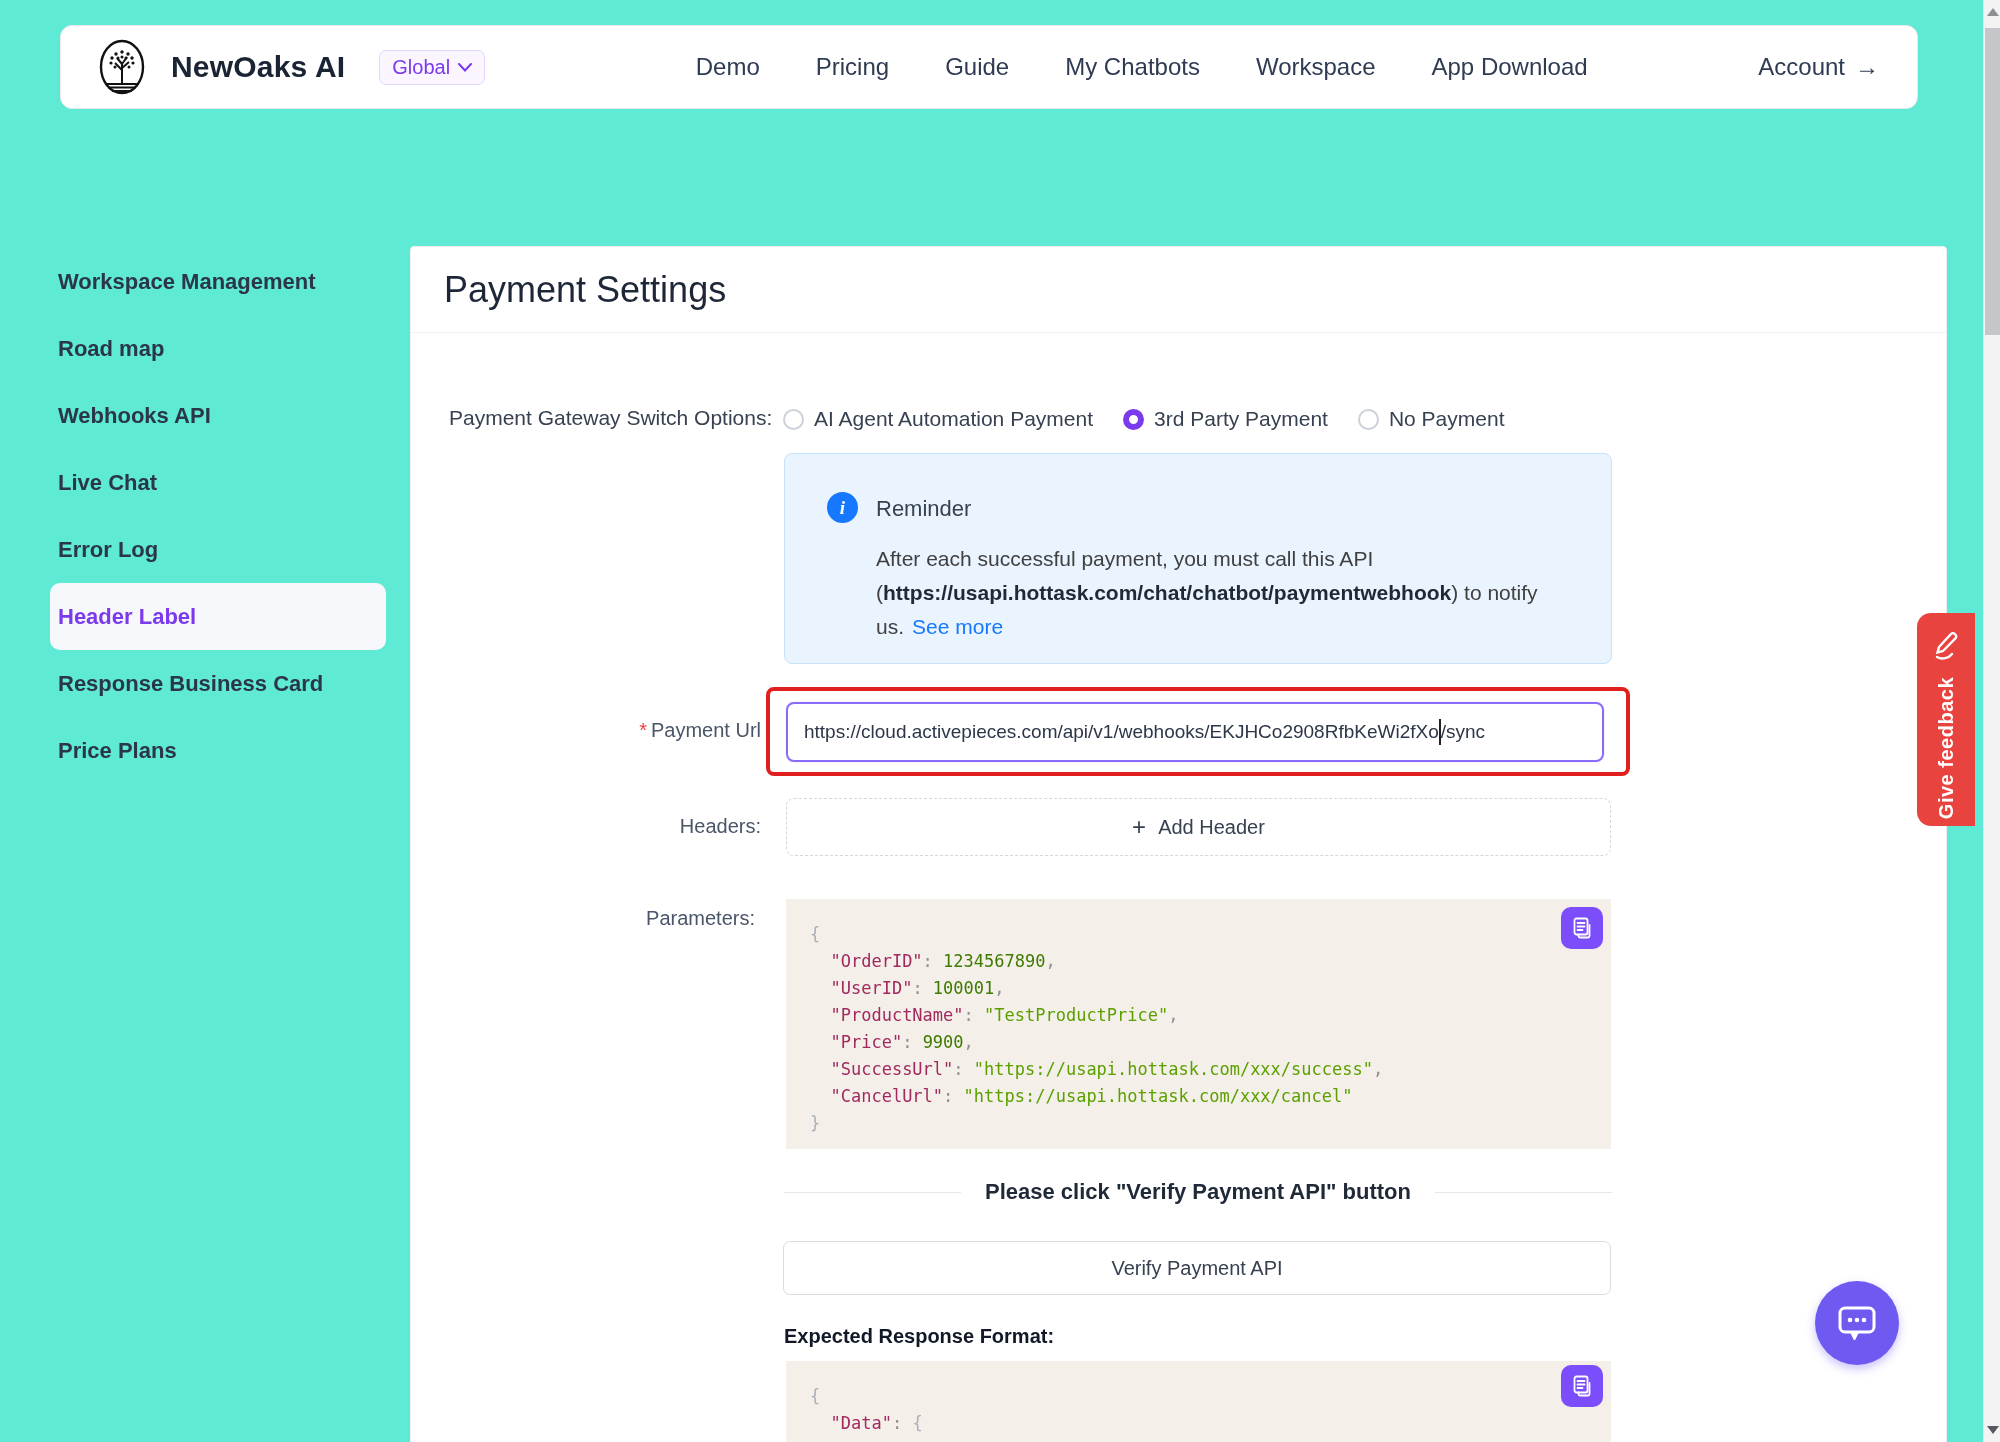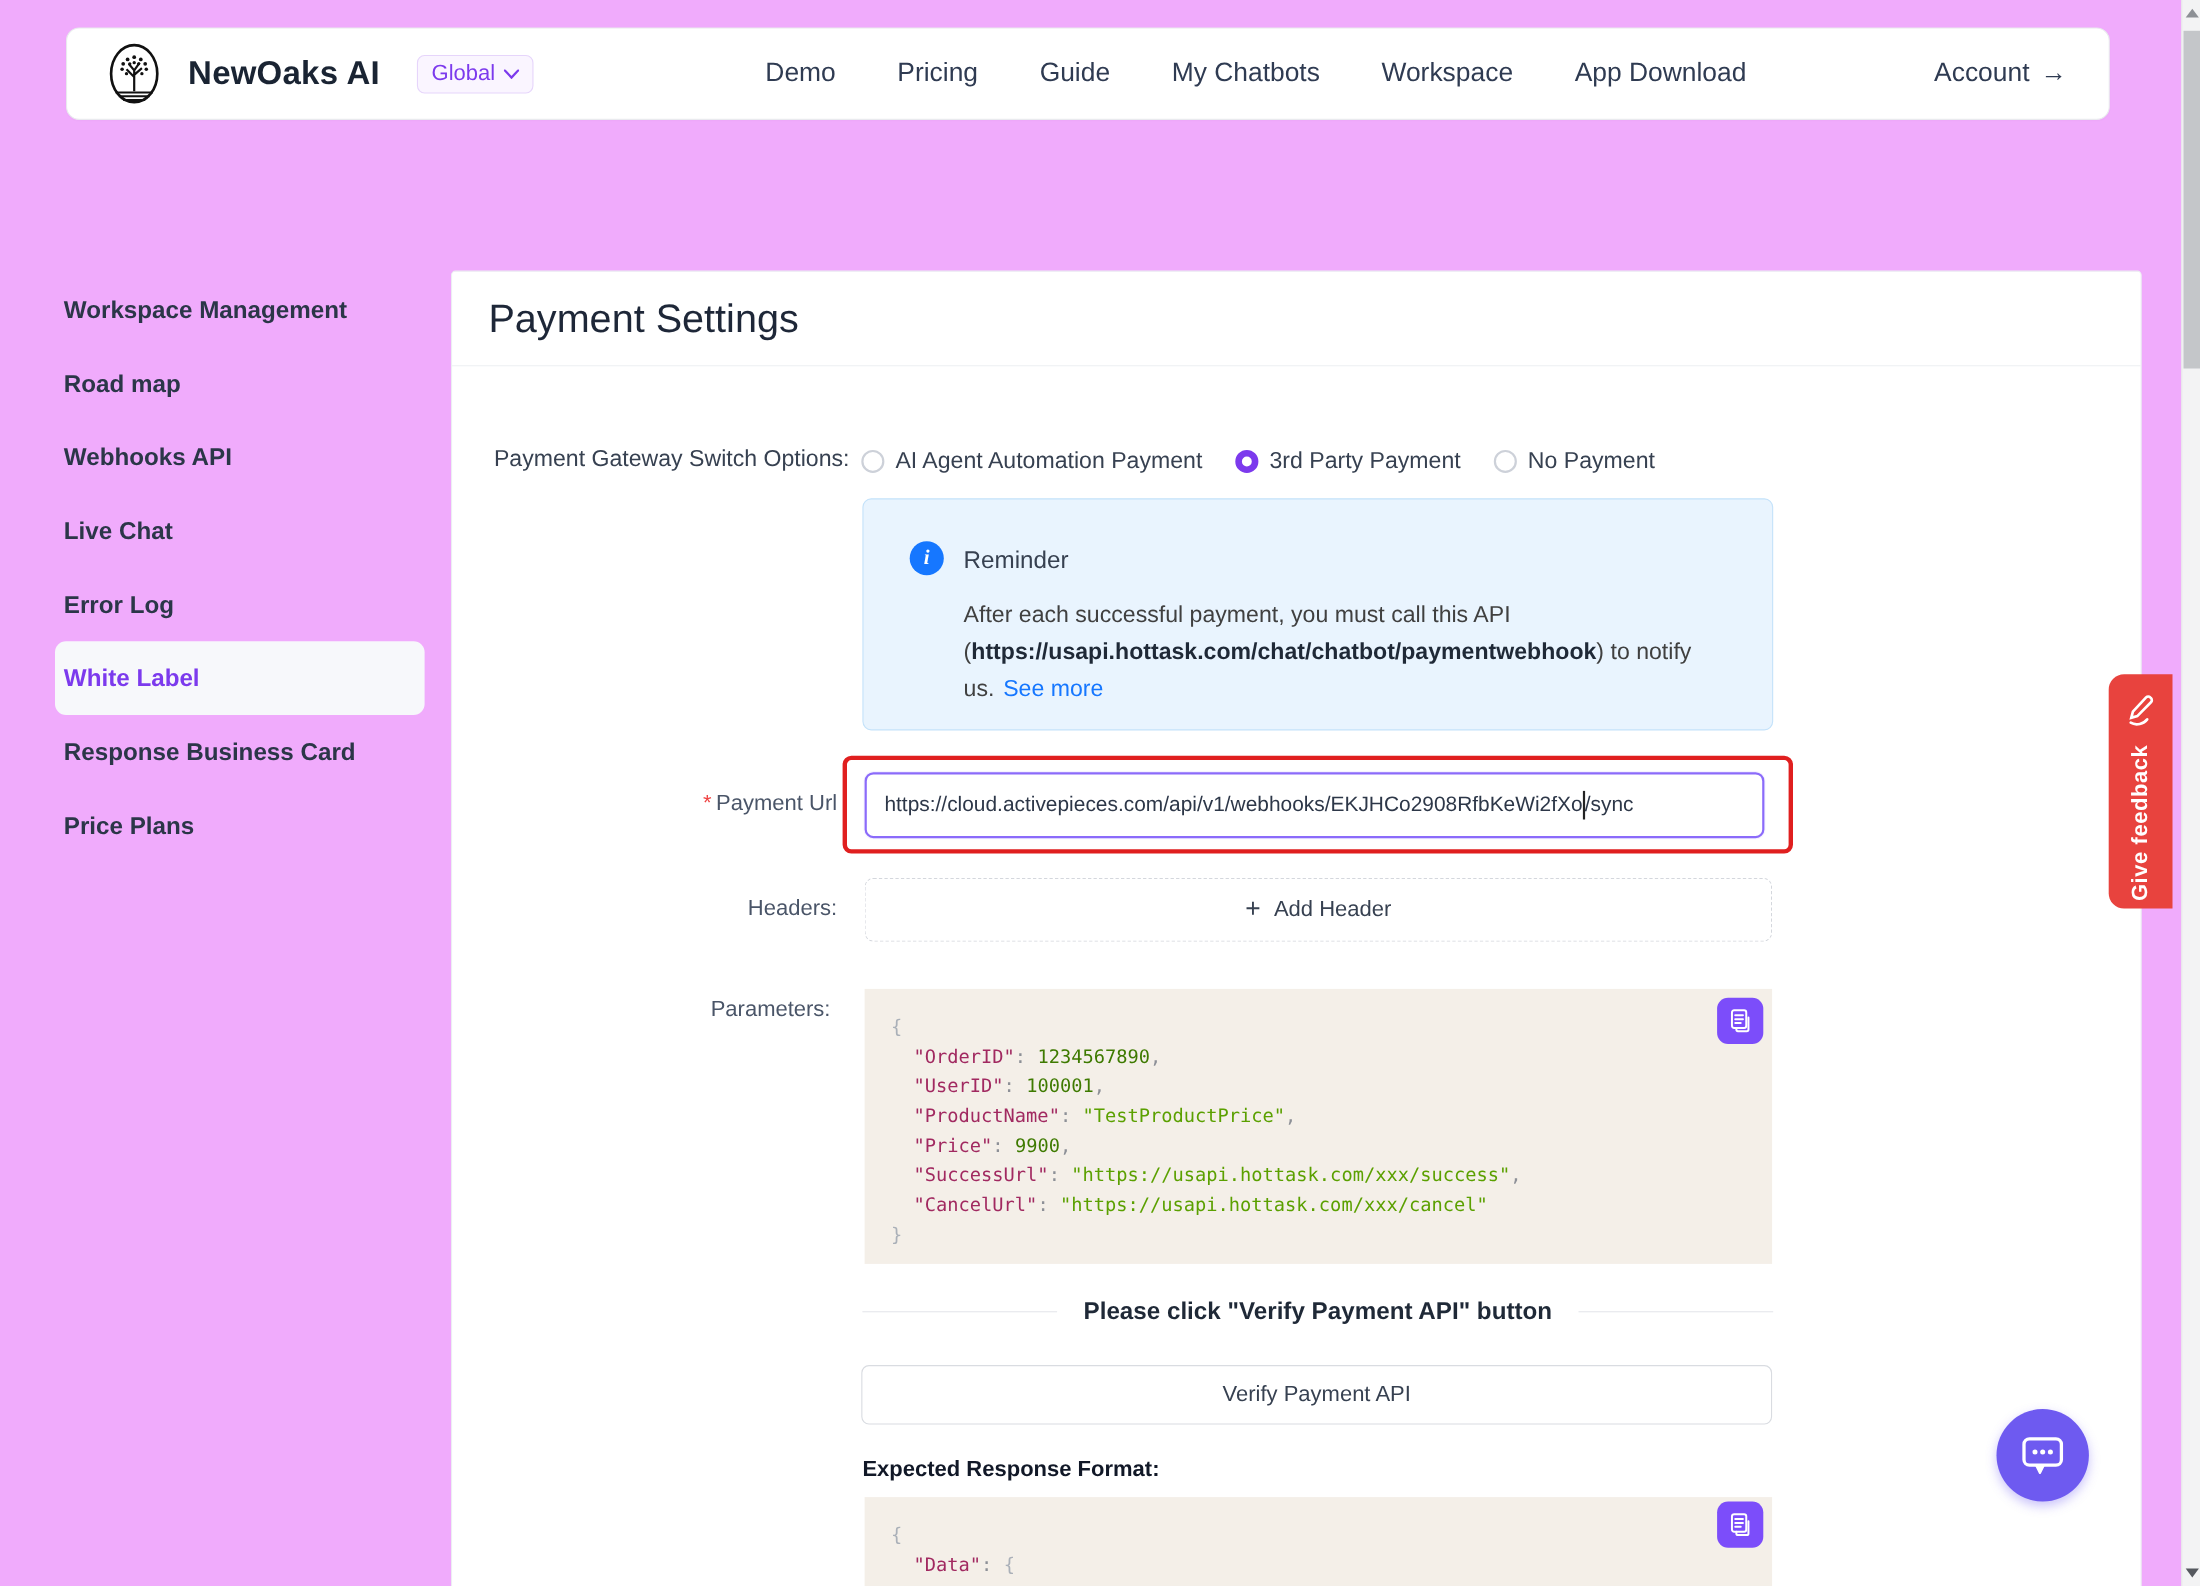--- a/index.html
+++ b/index.html
@@ -1,18 +1,18 @@
 <!DOCTYPE html>
 <html style="--accent: #7c3aed; --info-blue: #1677ff; --feedback-red: #e8433e; --chat-purple: #6e5af0; --copy-purple: #7c4dfa; --annotation-red: #e01f1f; --code-bg: #f4efe8; --code-key: #a12960; --code-num: #3e7a00; --code-str: #5ba000;"><head>
 <meta charset="utf-8">
 <style>
   * { margin:0; padding:0; box-sizing:border-box; }
   html,body { width:2000px; height:1442px; overflow:hidden; background:#fff;
     font-family:"Liberation Sans","DejaVu Sans",sans-serif; color:#2b3648; }
-  #viewport { position:relative; width:2000px; height:1442px; background:#f0abfc; overflow:hidden; }
+  #viewport { position:relative; width:2000px; height:1442px; background:#5eead4; overflow:hidden; }
 
   
   .navbar { position:absolute; left:60px; top:25px; width:1858px; height:84px;
     background:#fff; border:1px solid #e9eaee; border-radius:12px;
     display:flex; align-items:center; padding:0 38px 0 30px; box-shadow:0 1px 2px rgba(0,0,0,.02); }
   .brand-group { display:flex; align-items:center; gap:18px; }
   .logo-wrap { width:62px; height:62px; display:flex; align-items:center; justify-content:center; }
   .brand-name { font-size:30px; font-weight:600; color:#1a2433; letter-spacing:.2px; }
   .global-badge { display:flex; align-items:center; gap:8px; margin-left:16px;
     color:var(--accent); background:#faf5ff; border:1px solid #e6d5fb; border-radius:7px;
@@ -164,21 +164,21 @@
       <span>→</span>
     </div>
   </div>
 
   <div class="sidebar">
       <div class="side-item">Workspace Management</div>
       <div class="side-item">Road map</div>
       <div class="side-item">Webhooks API</div>
       <div class="side-item">Live Chat</div>
       <div class="side-item">Error Log</div>
-      <div class="side-item active">White Label</div>
+      <div class="side-item active">Header Label</div>
       <div class="side-item">Response Business Card</div>
       <div class="side-item">Price Plans</div>
     </div>
 
   <div class="main-card">
     <div class="card-header">
       <div class="page-title">Payment Settings</div>
     </div>
 
     <div class="gateway-row">

